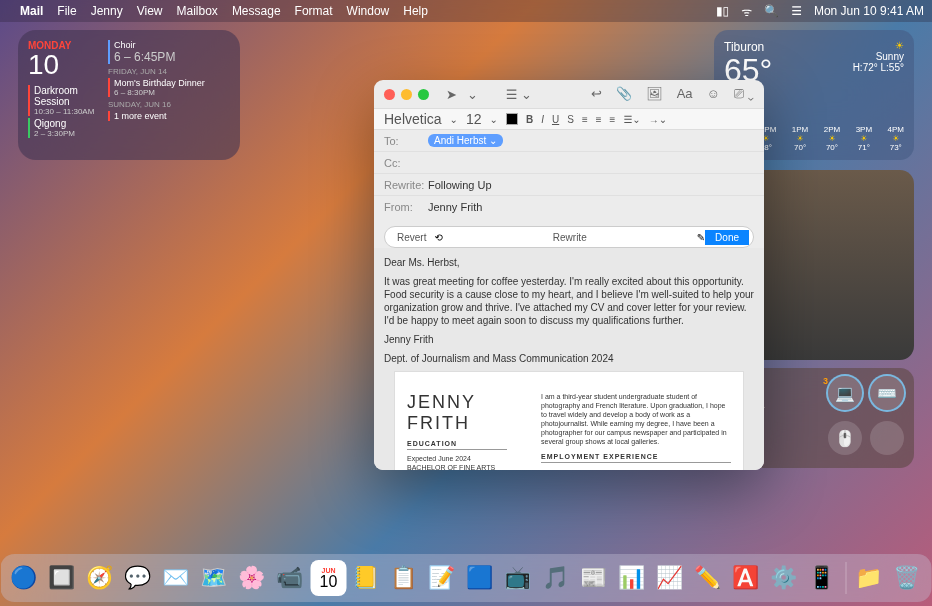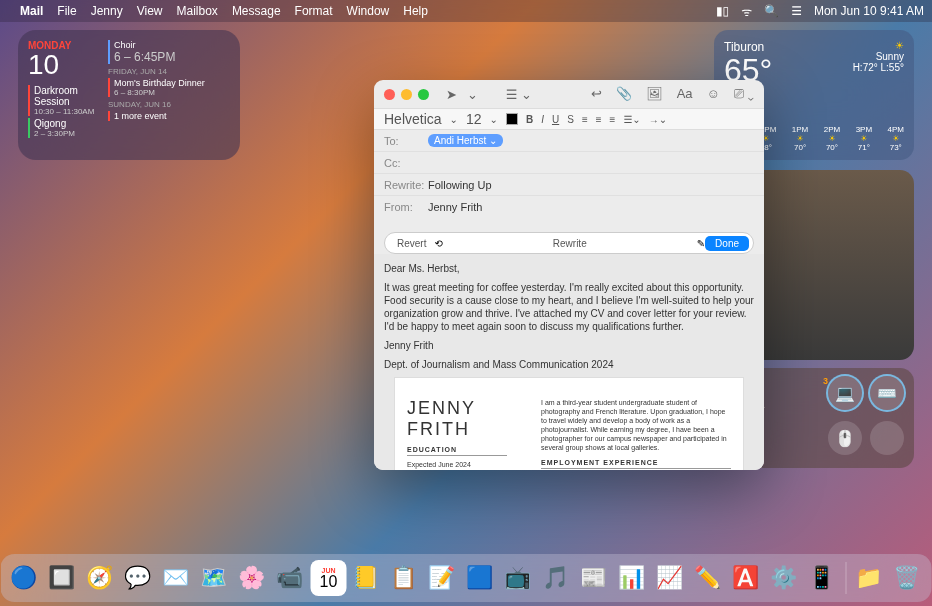--- a/index.html
+++ b/index.html
@@ -41,24 +41,24 @@
 .compose .tbicons{margin-left:auto;display:flex;gap:14px;color:#666;font-size:13px}
 .compose .tbicons .tbi{cursor:default}
 .compose .tbleft{display:flex;gap:10px;color:#666;font-size:13px;margin-left:10px}
 .compose .fmtbar{height:22px;background:#f7f7f7;border-top:1px solid #ddd;border-bottom:1px solid #ddd;display:flex;align-items:center;padding:0 10px;gap:8px;font-size:10px;color:#555}
 .compose .fmtbar .fsel{font-size:14px}
 .compose .fmtbar .swatch{width:12px;height:12px;background:#000;border:1px solid #aaa}
 .compose .hdr{padding:4px 10px;border-bottom:1px solid #e0e0e0;display:flex;align-items:center;font-size:11px;color:#888;min-height:22px}
 .compose .hdr .hlabel{width:44px}
 .compose .hdr .hval{color:#333}
 .compose .hdr .chip{background:#5e9eff;color:#fff;padding:1px 6px;border-radius:6px;font-size:10px}
-.compose .rewrite{position:relative;margin:14px 10px 0;background:#fff;border:1px solid #ccc;border-radius:12px;height:22px;display:flex;align-items:center;font-size:10px;padding:0 4px}
+.compose .rewrite{position:relative;margin:8px 10px 0;background:#fff;border:1px solid #ccc;border-radius:12px;height:22px;display:flex;align-items:center;font-size:10px;padding:0 4px}
 .compose .rewrite .rbtn{padding:2px 8px;color:#555}
 .compose .rewrite .rmid{flex:1;text-align:center;color:#555}
-.compose .rewrite .done{background:#0a84ff;color:#fff;border-radius:5px;padding:2px 10px}
+.compose .rewrite .done{background:#0a84ff;color:#fff;border-radius:0;padding:2px 10px}
 .compose .body{flex:1;background:#e8e8e8;padding:8px 10px;font-size:10px;color:#333;overflow:hidden}
 .compose .body p{margin-bottom:6px;line-height:1.3}
 .compose .attach{background:#fff;margin:6px 10px 0;padding:12px;font-size:8px;color:#333;border:1px solid #ddd}
 .compose .attach .aname{font-size:18px;font-weight:400;letter-spacing:2px;font-family:Georgia,serif}
 .compose .attach .acols{display:flex;gap:34px;margin-top:8px}
 .compose .attach .acol{flex:1}
 .compose .attach .asect{font-size:7px;font-weight:600;letter-spacing:1px;border-bottom:1px solid #999;padding-bottom:2px;margin:6px 0 4px}
 .compose .attach p{font-size:7px;line-height:1.3;margin-bottom:3px}
 .dock{position:absolute;bottom:4px;left:50%;transform:translateX(-50%);height:48px;background:rgba(200,200,220,.35);backdrop-filter:blur(30px);border-radius:14px;padding:4px 6px;display:flex;align-items:center;gap:2px}
 .dock .di{width:36px;height:36px;border-radius:8px;display:flex;align-items:center;justify-content:center;font-size:22px;cursor:default}

